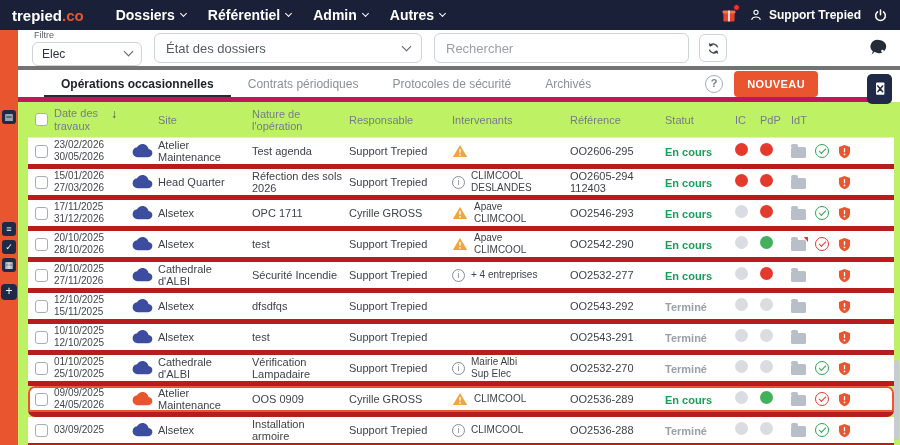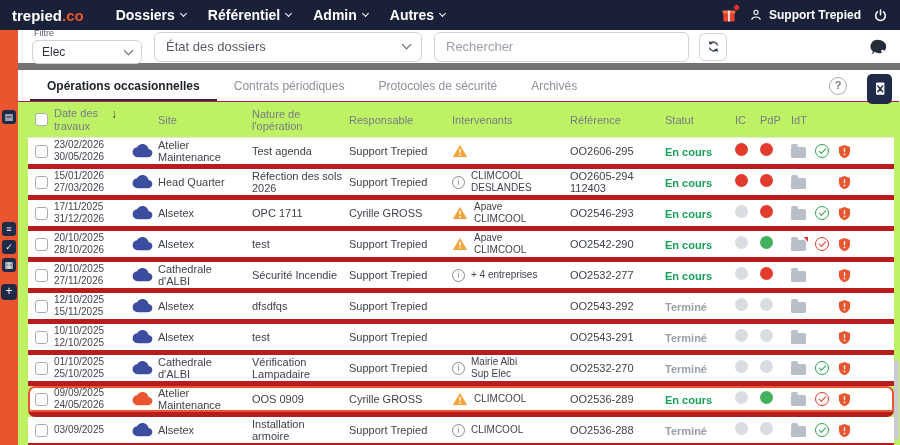--- a/index.html
+++ b/index.html
@@ -33,21 +33,21 @@
   .side-btn.b4 { top:228px; }
   .side-plus { position:absolute; left:1px; top:254px; width:16px; height:16px;
                background:#1e2a47; border-radius:4px; color:#fff; font-size:12px;
                line-height:15px; text-align:center; cursor:pointer; }
   .icon-panel::after { content:"▤"; } .icon-list::after { content:"≡"; }
   .icon-check::after { content:"✓"; } .icon-grid::after { content:"▦"; }
   .icon-plus::after { content:"+"; }
 
   
   .filterbar { position:absolute; top:30px; left:18px; right:0; height:40px;
-               background:#fff; border-bottom:7px solid #737373; display:flex;
+               background:#fff; border-bottom:4px solid #737373; display:flex;
                align-items:center; padding-left:14px; }
   .filtre-group { display:flex; flex-direction:column; margin-top:-1px; }
   .filtre-label { font-size:9px; color:#5a6068; margin-bottom:2px; padding-left:2px; }
   .select-box { border:1px solid #ced3d9; border-radius:6px; display:flex; align-items:center;
                 background:#fff; cursor:pointer; }
   .filtre-box { width:110px; height:24px; padding:0 9px; font-size:12px; color:#2f343b; }
   .etat-box { width:268px; height:30px; padding:0 11px; font-size:13px; color:#555b63;
               margin-left:12px; }
   .chev-d { width:7px; height:7px; border-right:1.5px solid #596068;
             border-bottom:1.5px solid #596068; transform:rotate(45deg);
@@ -55,22 +55,22 @@
   .search-input { width:255px; height:30px; margin-left:12px; border:1px solid #ced3d9;
                   border-radius:6px; padding:0 11px; font-size:13px; color:#2f343b;
                   font-family:"Liberation Sans", sans-serif; outline:none; }
   .search-input::placeholder { color:#9aa0a8; }
   .refresh-btn { width:28px; height:28px; margin-left:10px; border:1px solid #ced3d9;
                  border-radius:6px; background:#fff; display:flex; align-items:center;
                  justify-content:center; cursor:pointer; }
   .chat-btn { position:absolute; right:12px; top:8px; cursor:pointer; }
 
   
-  .tabsbar { position:absolute; top:70px; left:18px; right:1px; height:32px; display:flex;
-             align-items:stretch; border-bottom:1px solid #be185d; padding:0 12px; }
+  .tabsbar { position:absolute; top:70px; left:18px; right:16px; height:32px; display:flex;
+             align-items:stretch; border-bottom:5px solid #be185d; padding:0 26px; }
   .tab { display:flex; align-items:center; padding:0 17px; font-size:12px; color:#8b9097;
          cursor:pointer; white-space:nowrap; }
   .tab.active { color:#20242c; font-weight:bold; box-shadow:inset 0 -2px 0 #262b36; }
   .tabs-right { margin-left:auto; display:flex; align-items:center; gap:11px;
                 padding-right:40px; }
   .help-btn { width:18px; height:18px; border:1.5px solid #a7adb5; border-radius:50%;
               color:#7a8088; font-size:11px; font-weight:bold; text-align:center;
               line-height:15px; cursor:pointer; }
   .nouveau { background:var(--accent,#e8552e); color:#fff; border:none; border-radius:4px;
              height:26px; padding:0 13px; font-size:11px; font-weight:bold;
@@ -223,20 +223,21 @@
     </div>
   </div>
 
   <div class="tabsbar">
     <div class="tab active">Opérations occasionnelles</div>
     <div class="tab">Contrats périodiques</div>
     <div class="tab">Protocoles de sécurité</div>
     <div class="tab">Archivés</div>
     <div class="tabs-right">
       <div class="help-btn">?</div>
+      <button class="nouveau">NOUVEAU</button>
     </div>
   </div>
   <div class="excel-btn">
     <svg viewBox="0 0 16 18" width="14" height="16">
       <rect x="3.5" y="1.5" width="9.5" height="14" rx="1" fill="#fff"></rect>
       <path d="M5.5 5.5 L11 12.2 M11 5.5 L5.5 12.2" stroke="#1e2a47" stroke-width="1.7" stroke-linecap="round"></path>
     </svg>
   </div>
 
   <div class="table">

